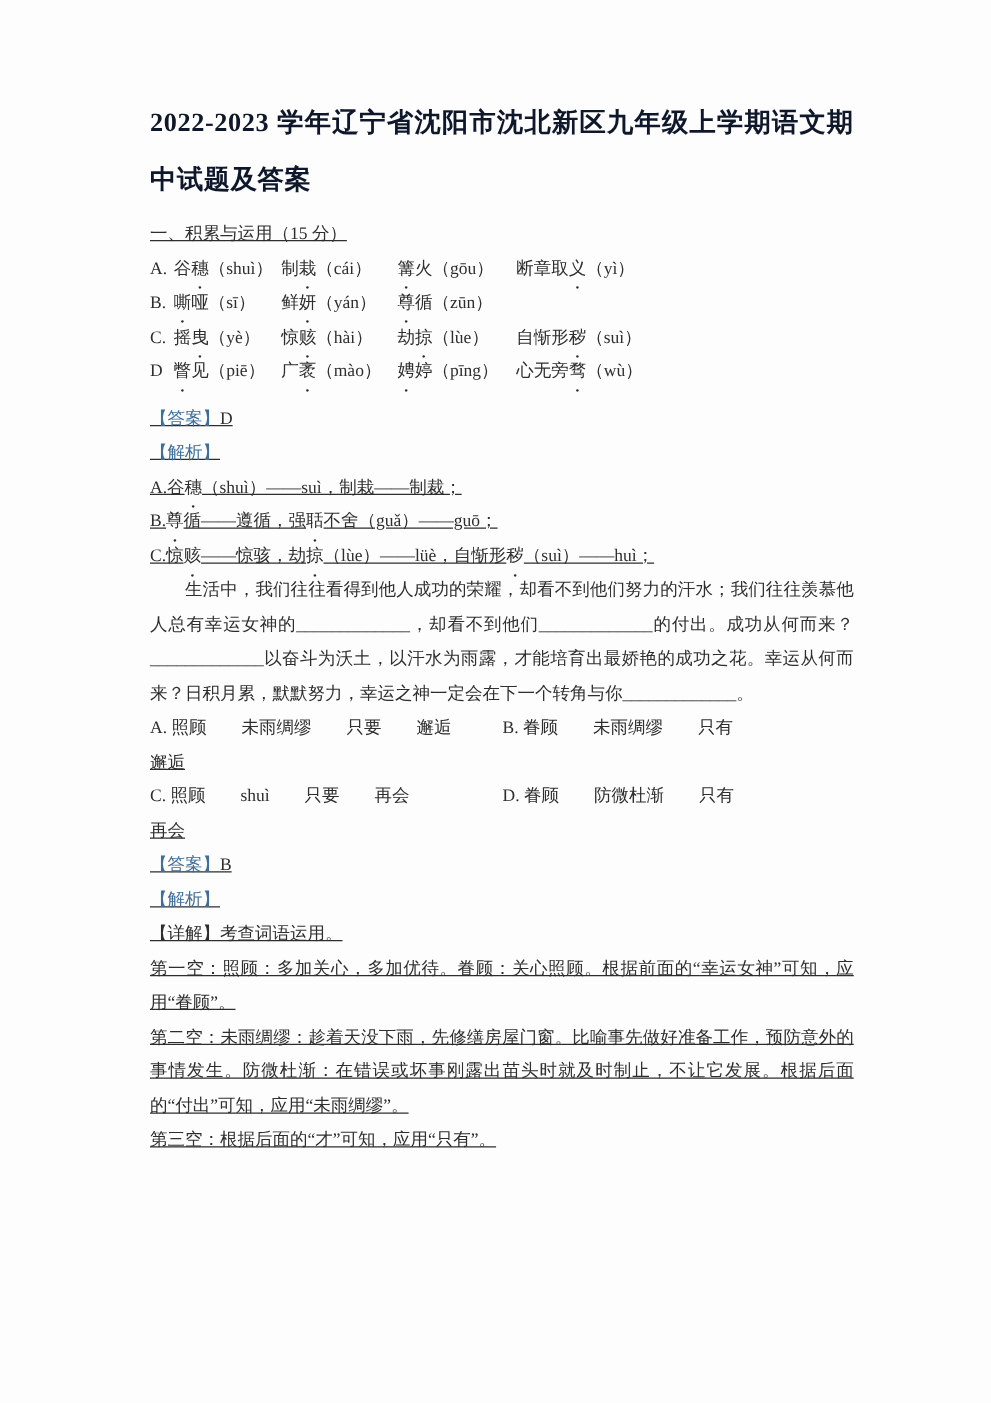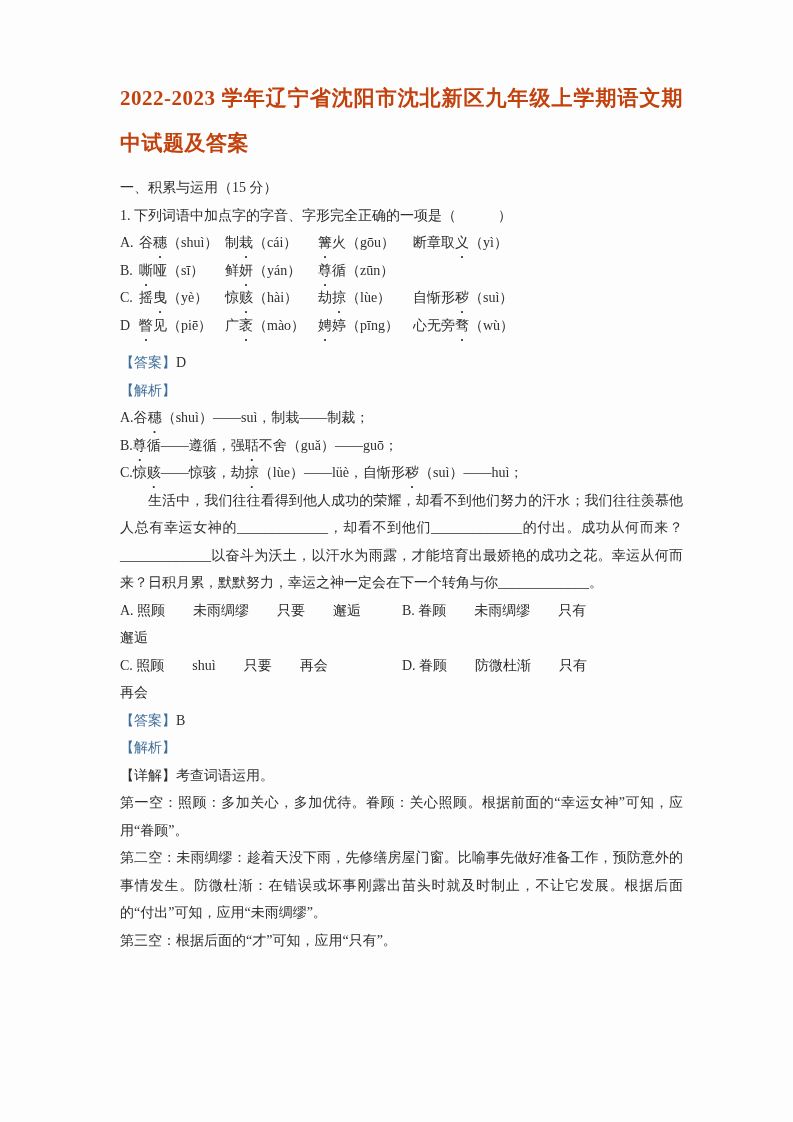--- a/index.html
+++ b/index.html
@@ -17,28 +17,29 @@
     font-family: "Liberation Serif", "DejaVu Serif", serif;
     font-size: 14px;
     color: #2e2e2e;
     overflow: hidden;
   }
   .title {
     font-size: 21px;
     font-weight: 700;
     line-height: 45px;
     margin: 0 0 8px 0;
-    color: #c2410c;
+    color: #0f172a;
     letter-spacing: 0.5px;
     text-align: justify;
   }
   .line {
     line-height: 27.5px;
     min-height: 27.5px;
     text-align: justify;
+    text-decoration: underline;
   }
   .para {
     margin: 0;
     line-height: 27.5px;
     text-align: justify;
     text-indent: 2em;
   }
   .q1-row {
     display: grid;
     grid-template-columns: 19px 86px 93px 95px auto;
@@ -73,21 +74,20 @@
 </style>
 </head>
 <body>
 
 <div class="page">
 
   <h1 class="title">2022-2023 学年辽宁省沈阳市沈北新区九年级上学期语文期中试题及答案</h1>
 
   <div class="line">一、积累与运用（15 分）</div>
 
-  <div class="line">1.  下列词语中加点字的字音、字形完全正确的一项是（　　　）</div>
 
   <div class="q1-row">
     <span class="cell">A.</span>
     <span class="cell">谷<span class="du">穗</span>（shuì）</span>
     <span class="cell">制<span class="du">栽</span>（cái）</span>
     <span class="cell"><span class="du">篝</span>火（gōu）</span>
     <span class="cell">断章取<span class="du">义</span>（yì）</span>
   </div>
   <div class="q1-row">
     <span class="cell">B.</span>

